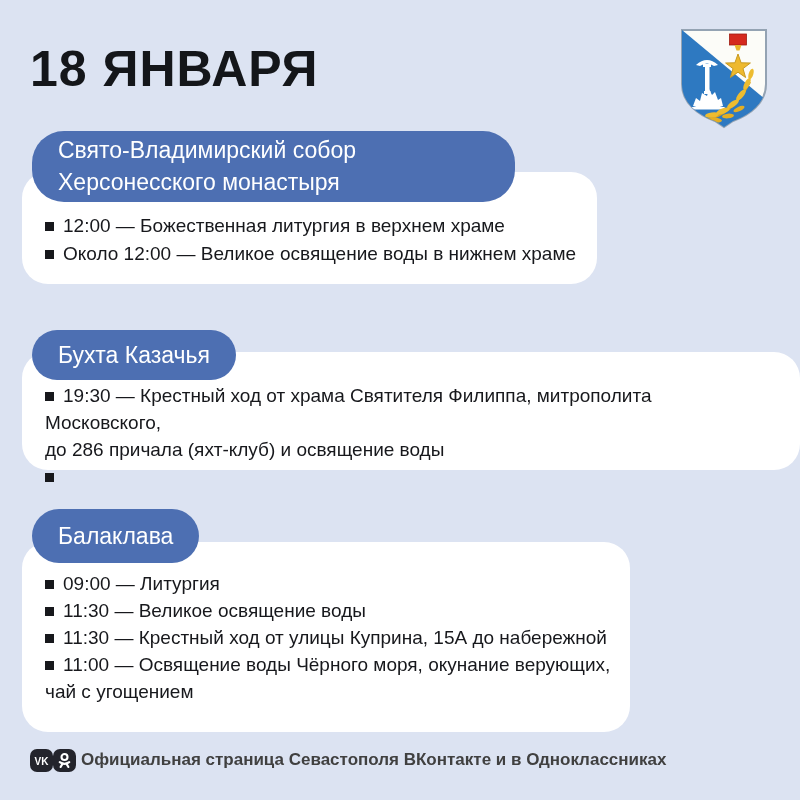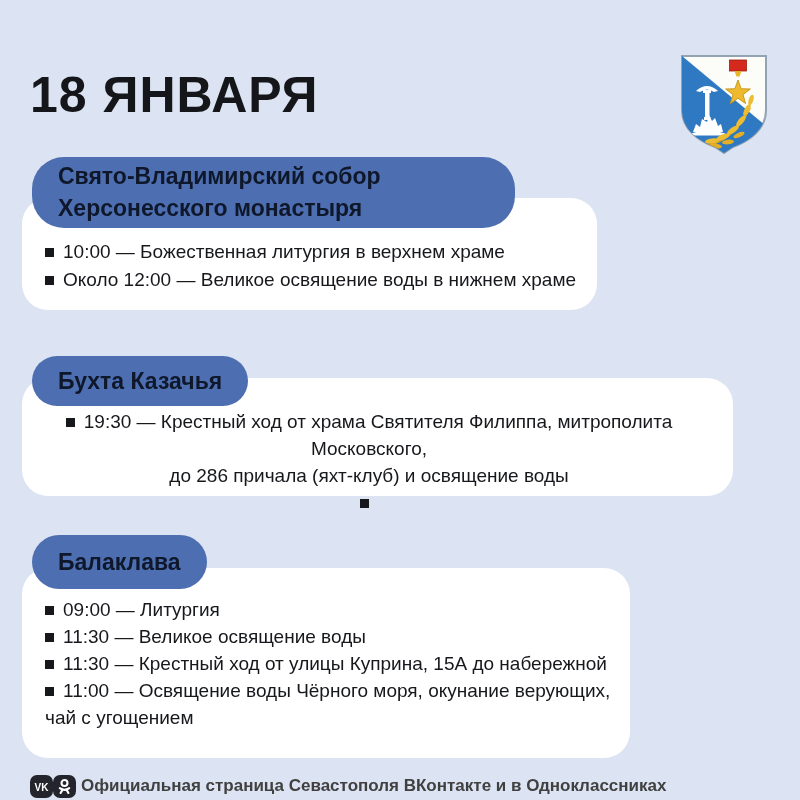--- a/index.html
+++ b/index.html
@@ -2,51 +2,51 @@
 <html lang="ru"><head>
 <meta charset="utf-8">
 <style>
   html,body{margin:0;padding:0;}
   body{
     width:800px;height:800px;
     background:#dce3f2;
     font-family:"Liberation Sans","DejaVu Sans",sans-serif;
     position:relative;overflow:hidden;
   }
-  .page{position:absolute;inset:0;margin-top:26px;}
+  .page{position:absolute;inset:0;}
 
   .title{
     position:absolute;left:30px;top:40px;
     font-size:50px;font-weight:700;letter-spacing:1px;
     color:#14161a;margin:0;
   }
 
   .emblem{position:absolute;left:676px;top:26px;width:96px;height:104px;}
 
   .card{
     position:absolute;background:#ffffff;border-radius:26px;
     box-sizing:border-box;color:#17181c;font-size:19px;line-height:27px;
   }
   .card .item{margin:0;white-space:pre-line;}
   .bullet{
     display:inline-block;width:9px;height:9px;background:#17181c;
     margin-right:9px;vertical-align:1px;
   }
 
   .pill{
-    position:absolute;background:#4d6fb2;color:#0f172a;
+    position:absolute;background:#4d6fb2;color:#ffffff;
     border-radius:32px;box-sizing:border-box;
-    font-size:23px;font-weight:700;line-height:32px;
+    font-size:23px;font-weight:400;line-height:32px;
     padding:9px 26px;white-space:pre-line;
   }
 
   .card1{left:22px;top:172px;width:575px;height:112px;padding:40px 16px 0 23px;line-height:28px;}
   .pill1{left:32px;top:131px;width:483px;padding:3px 26px 4px 26px;}
 
-  .card2{left:22px;top:352px;width:711px;height:118px;padding:30px 40px 0 23px;text-align:center;}
+  .card2{left:22px;top:352px;width:778px;height:118px;padding:30px 40px 0 23px;}
   .pill2{left:32px;top:330px;}
 
   .card3{left:22px;top:542px;width:608px;height:190px;padding:28px 14px 0 23px;}
   .pill3{left:32px;top:509px;padding:11px 26px;}
 
   .footer{
     position:absolute;left:30px;top:748px;height:24px;
     display:flex;align-items:center;
   }
   .soc-icon{width:23px;height:23px;display:block;}
@@ -91,21 +91,21 @@
         <ellipse cx="75" cy="48" rx="5.5" ry="2.3" fill="#edbc30" transform="rotate(-72 75 48)"></ellipse>
         <ellipse cx="40" cy="94" rx="6" ry="2.3" fill="#e3ae25" transform="rotate(8 40 94)"></ellipse>
         <ellipse cx="52" cy="90" rx="6" ry="2.3" fill="#e3ae25" transform="rotate(-6 52 90)"></ellipse>
         <ellipse cx="63" cy="83" rx="6" ry="2.3" fill="#e3ae25" transform="rotate(-25 63 83)"></ellipse>
       </g>
     </g>
   </svg>
 
   <div>
     <div class="card card1">
-      <p class="item"><span class="bullet"></span><span>10:00 — Божественная литургия в верхнем храме</span></p>
+      <p class="item"><span class="bullet"></span><span>12:00 — Божественная литургия в верхнем храме</span></p>
       <p class="item"><span class="bullet"></span><span>Около 12:00 — Великое освящение воды в нижнем храме</span></p>
     </div>
     <div class="pill pill1">Свято-Владимирский собор
 Херсонесского монастыря</div>
   </div>
 
   <div>
     <div class="card card2">
       <p class="item"><span class="bullet"></span><span>19:30 — Крестный ход от храма Святителя Филиппа, митрополита Московского,
 до 286 причала (яхт-клуб) и освящение воды</span></p>

